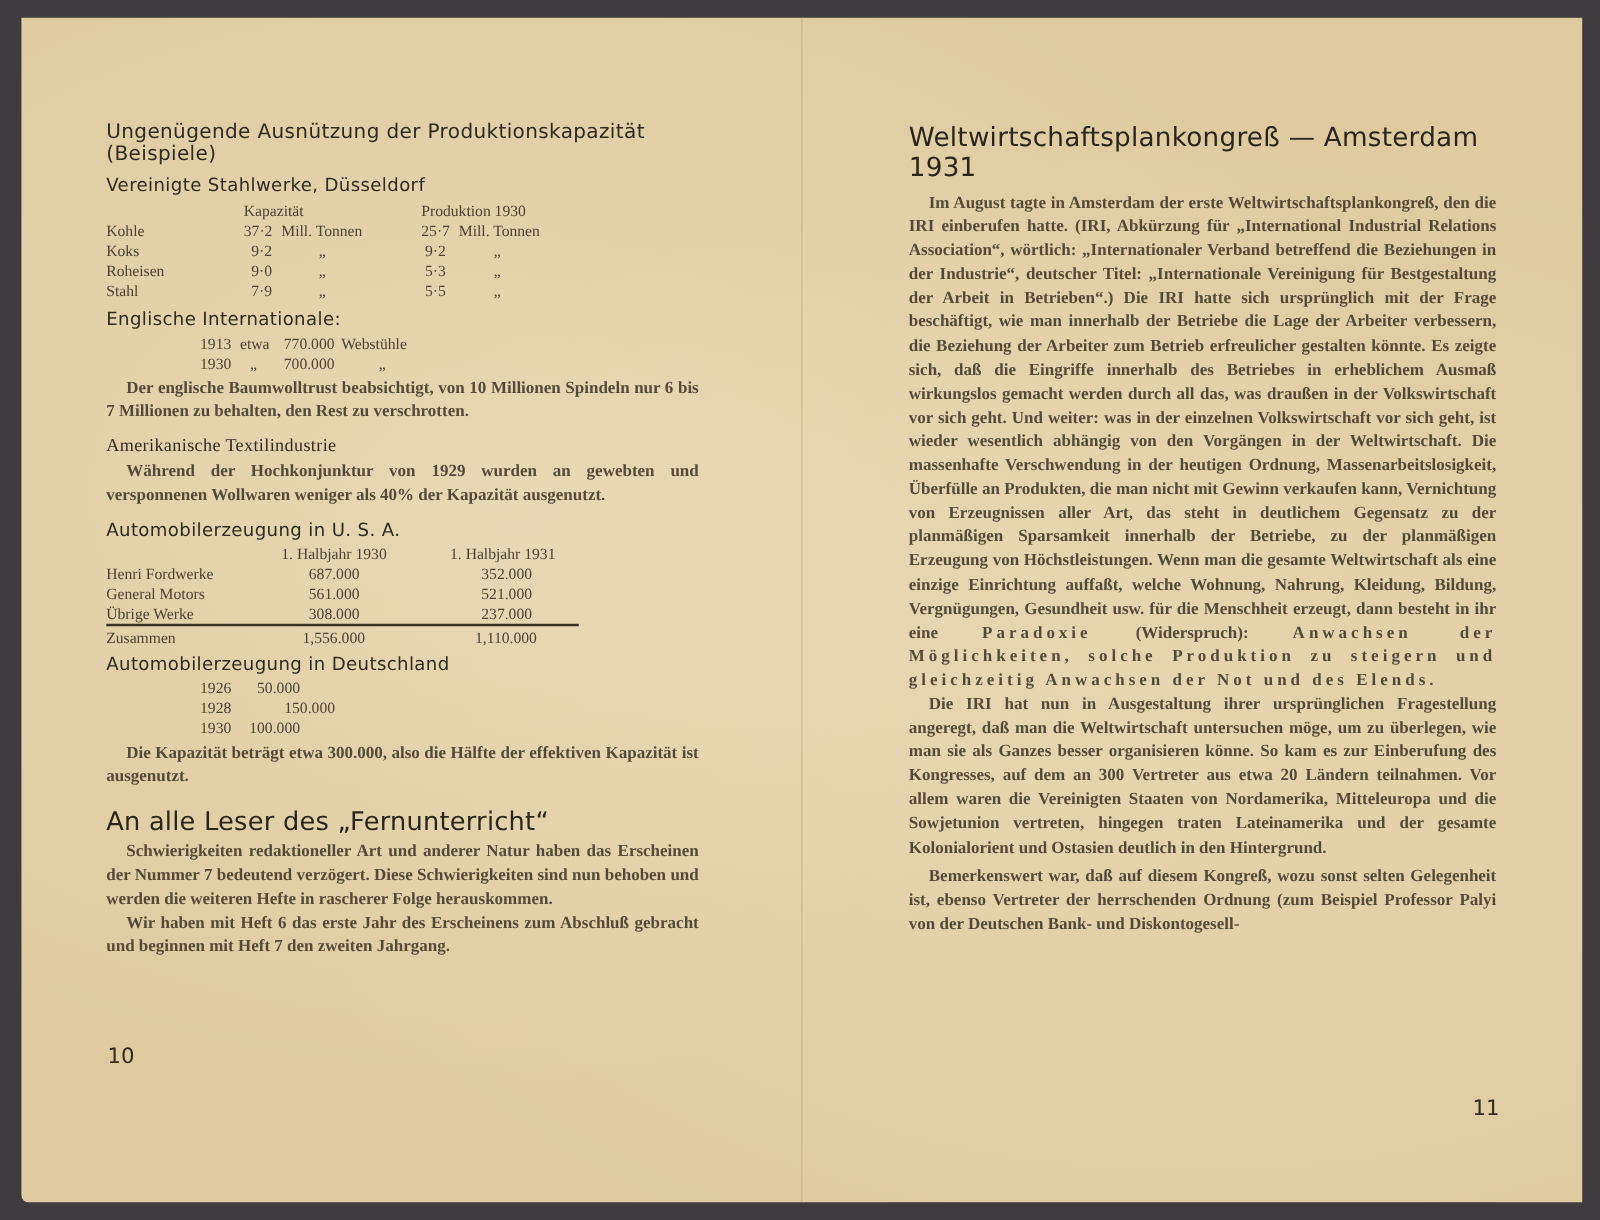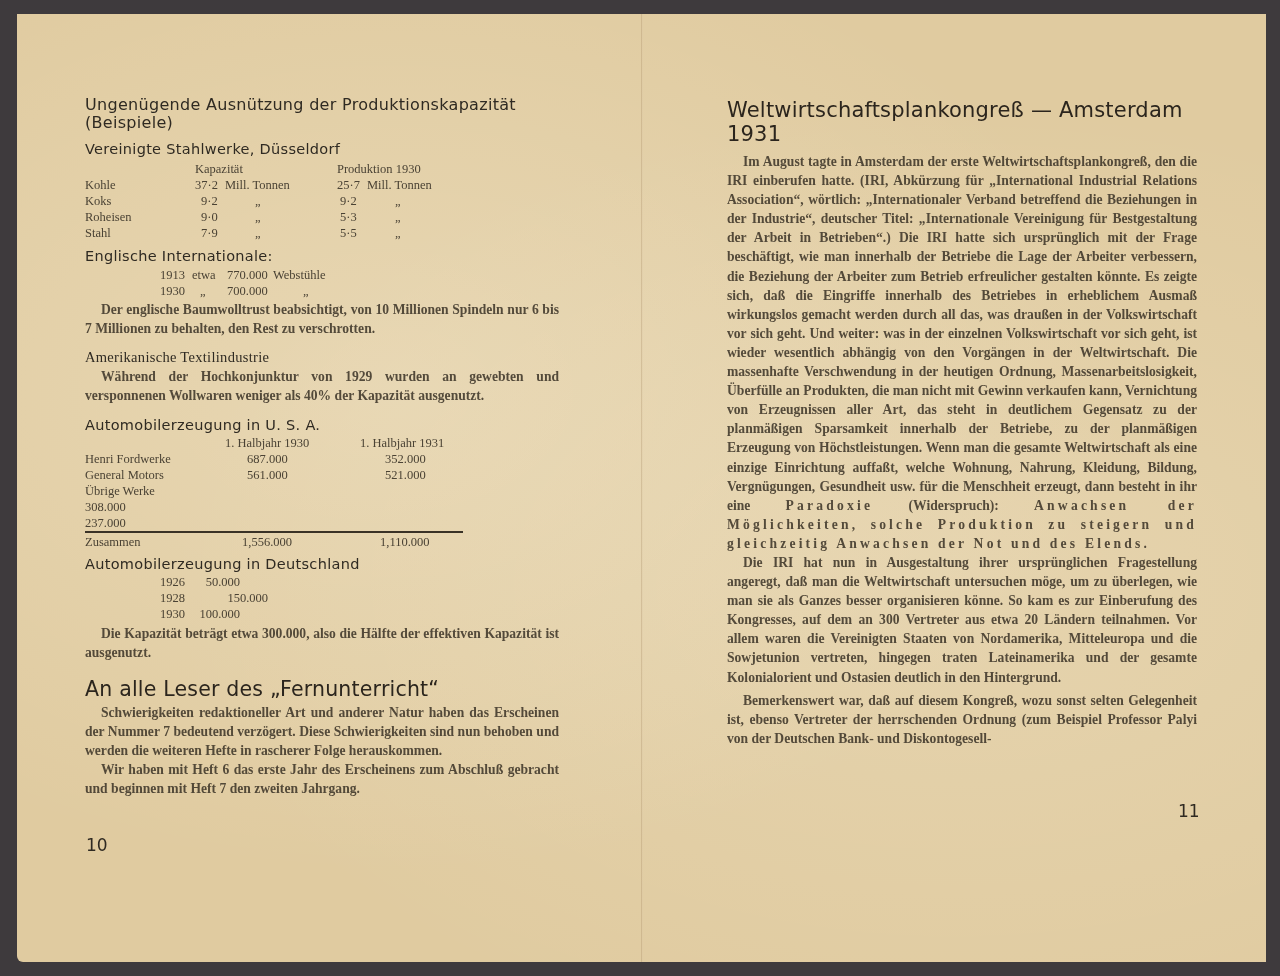--- a/index.html
+++ b/index.html
@@ -125,21 +125,21 @@
     <div class="row">
       <span style="width:162px;">Henri Fordwerke</span>
       <span style="width:138px;">687.000</span>
       <span>352.000</span>
     </div>
     <div class="row">
       <span style="width:162px;">General Motors</span>
       <span style="width:138px;">561.000</span>
       <span>521.000</span>
     </div>
-    <div class="row" style="border-bottom:2px solid #3a3226;flex-direction:column;">
+    <div class="row" style="border-bottom:2px solid #3a3226;">
       <span style="width:162px;">Übrige Werke</span>
       <span style="width:138px;">308.000</span>
       <span>237.000</span>
     </div>
     <div class="row" style="margin-top:1px;">
       <span style="width:157px;">Zusammen</span>
       <span style="width:138px;">1,556.000</span>
       <span>1,110.000</span>
     </div>
   </div>
@@ -168,13 +168,13 @@
 <div class="pnum" style="left:86px; top:835px;">10</div>
 
 <div class="page right-page">
   <h1 class="big">Weltwirtschaftsplankongreß — Amsterdam 1931</h1>
   <p class="body" style="margin-top:6px;">
     <span>Im August tagte in Amsterdam der erste Weltwirtschaftsplankongreß, den die IRI einberufen hatte. (IRI, Abkürzung für „International Industrial Relations Association“, wörtlich: „Internationaler Verband betreffend die Beziehungen in der Industrie“, deutscher Titel: „Internationale Vereinigung für Bestgestaltung der Arbeit in Betrieben“.) Die IRI hatte sich ursprünglich mit der Frage beschäftigt, wie man innerhalb der Betriebe die Lage der Arbeiter verbessern, die Beziehung der Arbeiter zum Betrieb erfreulicher gestalten könnte. Es zeigte sich, daß die Eingriffe innerhalb des Betriebes in erheblichem Ausmaß wirkungslos gemacht werden durch all das, was draußen in der Volkswirtschaft vor sich geht. Und weiter: was in der einzelnen Volkswirtschaft vor sich geht, ist wieder wesentlich abhängig von den Vorgängen in der Weltwirtschaft. Die massenhafte Verschwendung in der heutigen Ordnung, Massenarbeitslosigkeit, Überfülle an Produkten, die man nicht mit Gewinn verkaufen kann, Vernichtung von Erzeugnissen aller Art, das steht in deutlichem Gegensatz zu der planmäßigen Sparsamkeit innerhalb der Betriebe, zu der planmäßigen Erzeugung von Höchstleistungen. Wenn man die gesamte Weltwirtschaft als eine einzige Einrichtung auffaßt, welche Wohnung, Nahrung, Kleidung, Bildung, Vergnügungen, Gesundheit usw. für die Menschheit erzeugt, dann besteht in ihr eine </span><span class="spaced">Paradoxie</span><span> (Widerspruch): </span><span class="spaced">Anwachsen der Möglichkeiten, solche Produktion zu steigern und gleichzeitig Anwachsen der Not und des Elends.</span>
   </p>
   <p class="body">Die IRI hat nun in Ausgestaltung ihrer ursprünglichen Fragestellung angeregt, daß man die Weltwirtschaft untersuchen möge, um zu überlegen, wie man sie als Ganzes besser organisieren könne. So kam es zur Einberufung des Kongresses, auf dem an 300 Vertreter aus etwa 20 Ländern teilnahmen. Vor allem waren die Vereinigten Staaten von Nordamerika, Mitteleuropa und die Sowjetunion vertreten, hingegen traten Lateinamerika und der gesamte Kolonialorient und Ostasien deutlich in den Hintergrund.</p>
   <p class="body" style="margin-top:4px;">Bemerkenswert war, daß auf diesem Kongreß, wozu sonst selten Gelegenheit ist, ebenso Vertreter der herrschenden Ordnung (zum Beispiel Professor Palyi von der Deutschen Bank- und Diskontogesell-</p>
 </div>
-<div class="pnum" style="left:1178px; top:801px;">11</div>
+<div class="pnum" style="left:1178px; top:877px;">11</div>
 
 </body></html>

